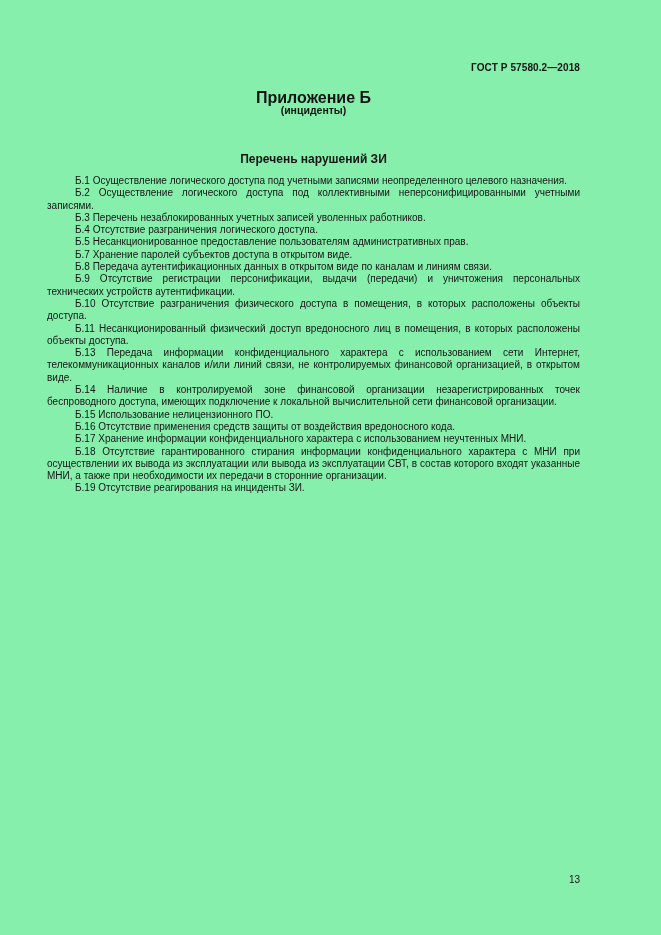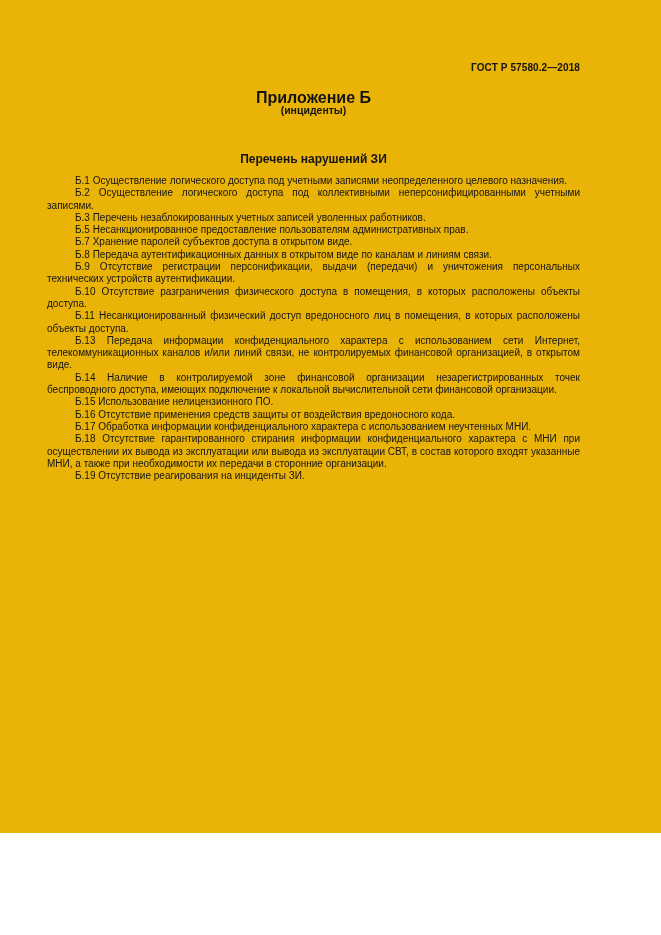--- a/index.html
+++ b/index.html
@@ -1,20 +1,20 @@
 <!DOCTYPE html>
 <html><head>
 <meta charset="utf-8">
 <style>
   * { box-sizing: border-box; }
   html, body { margin: 0; padding: 0; background: #ffffff; }
   .page {
     width: 661px;
-    height: 833px;
-    background: #eab308;
+    height: 935px;
+    background: #86efac;
     font-family: "Liberation Sans", sans-serif;
     color: #141414;
     position: relative;
     overflow: hidden;
     margin: 0 auto;
   }
   .content {
     padding: 62px 81px 0 47px;
   }
   .doc-code {
@@ -49,21 +49,21 @@
   }
   .items p {
     margin: 0;
     font-size: 10px;
     line-height: 12.3px;
     text-align: justify;
     text-indent: 28px;
   }
   .page-number {
     position: absolute;
-    top: 839px;
+    top: 874px;
     right: 81px;
     font-size: 10px;
     line-height: 12px;
   }
 </style>
 </head>
 <body>
 
 <div class="page">
   <div class="content">
@@ -73,31 +73,32 @@
     <div class="appendix-title">Приложение Б</div>
 
     <div class="appendix-subtitle">(инциденты)</div>
 
     <div class="section-heading">Перечень нарушений ЗИ</div>
 
     <div class="items">
       <p>Б.1 Осуществление логического доступа под учетными записями неопределенного целевого назначения.</p>
       <p>Б.2 Осуществление логического доступа под коллективными неперсонифицированными учетными записями.</p>
       <p>Б.3 Перечень незаблокированных учетных записей уволенных работников.</p>
+      <p>Б.4 Отсутствие разграничения логического доступа.</p>
       <p>Б.5 Несанкционированное предоставление пользователям административных прав.</p>
       <p>Б.7 Хранение паролей субъектов доступа в открытом виде.</p>
       <p>Б.8 Передача аутентификационных данных в открытом виде по каналам и линиям связи.</p>
       <p>Б.9 Отсутствие регистрации персонификации, выдачи (передачи) и уничтожения персональных технических устройств аутентификации.</p>
       <p>Б.10 Отсутствие разграничения физического доступа в помещения, в которых расположены объекты доступа.</p>
       <p>Б.11 Несанкционированный физический доступ вредоносного лиц в помещения, в которых расположены объекты доступа.</p>
       <p>Б.13 Передача информации конфиденциального характера с использованием сети Интернет, телекоммуникационных каналов и/или линий связи, не контролируемых финансовой организацией, в открытом виде.</p>
       <p>Б.14 Наличие в контролируемой зоне финансовой организации незарегистрированных точек беспроводного доступа, имеющих подключение к локальной вычислительной сети финансовой организации.</p>
       <p>Б.15 Использование нелицензионного ПО.</p>
       <p>Б.16 Отсутствие применения средств защиты от воздействия вредоносного кода.</p>
-      <p>Б.17 Обработка информации конфиденциального характера с использованием неучтенных МНИ.</p>
+      <p>Б.17 Хранение информации конфиденциального характера с использованием неучтенных МНИ.</p>
       <p>Б.18 Отсутствие гарантированного стирания информации конфиденциального характера с МНИ при осуществлении их вывода из эксплуатации или вывода из эксплуатации СВТ, в состав которого входят указанные МНИ, а также при необходимости их передачи в сторонние организации.</p>
       <p>Б.19 Отсутствие реагирования на инциденты ЗИ.</p>
     </div>
 
   </div>
 
   <div class="page-number">13</div>
 </div>
 
 </body></html>

